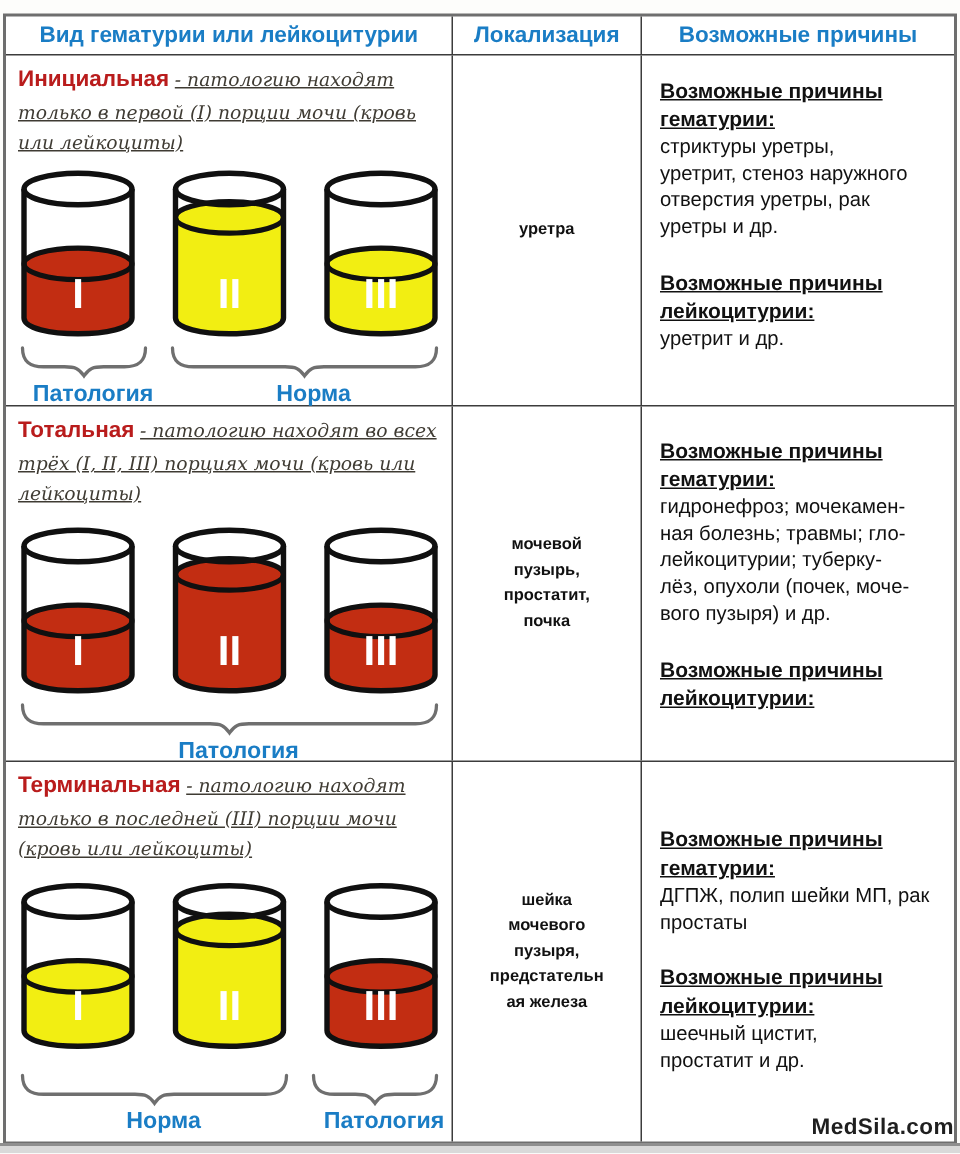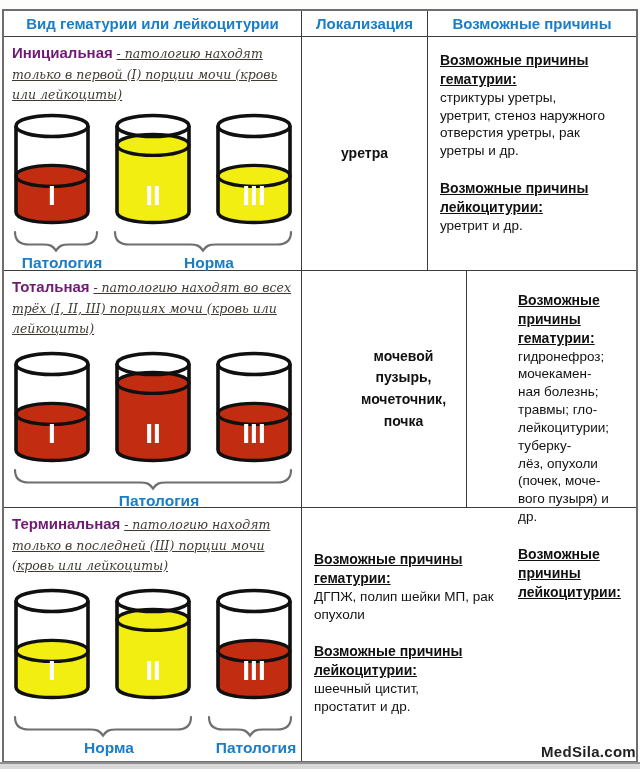--- a/index.html
+++ b/index.html
@@ -8,32 +8,32 @@
   .med-table{position:absolute;left:2px;top:9px;width:632px;background:#ffffff;
              border:2px solid #6e6e6e;}
   .thead{display:flex;border-bottom:1px solid #3c3c3c;}
   .th{color:#1a7dc5;font-weight:bold;font-size:15px;display:flex;align-items:center;
       justify-content:center;height:25px;box-sizing:border-box;}
   .th1{width:298px;border-right:1px solid #3c3c3c;}
   .th2{width:126px;border-right:1px solid #3c3c3c;}
   .th3{flex:1;}
   .trow{display:flex;border-bottom:1px solid #3c3c3c;box-sizing:border-box;}
   .trow:last-child{border-bottom:none;}
-  .r1{height:234px;} .r2{height:237px;gap:39px;} .r3{height:253px;}
+  .r1{height:234px;} .r2{height:237px;} .r3{height:253px;}
   .cell{box-sizing:border-box;}
   .cell-type{width:298px;border-right:1px solid #3c3c3c;padding:5px 8px 4px 8px;
              display:flex;flex-direction:column;}
   .cell-loc{width:126px;border-right:1px solid #3c3c3c;display:flex;align-items:center;
-            justify-content:center;text-align:center;font-weight:bold;font-size:14px;
+            justify-content:center;text-align:center;font-weight:bold;font-size:11px;
             line-height:1.55;white-space:pre-line;color:#111;}
   .cell-causes{flex:1;padding:14px 8px 8px 12px;color:#111;}
   .r2 .cell-causes{padding-top:20px;}
   .r3 .cell-causes{padding-top:42px;}
   .type-desc{margin:0 0 2px 0;font-size:13.5px;line-height:1.5;}
-  .type-name{color:#701a75;font-weight:bold;font-size:15px;}
+  .type-name{color:#b91c1c;font-weight:bold;font-size:15px;}
   .desc-text{font-style:italic;text-decoration:underline;color:#3f3b33;
              font-family:"DejaVu Serif",serif;font-size:12.5px;}
   .beakers{width:282px;display:flex;justify-content:space-between;margin-top:4px;}
   .r2 .beakers,.r3 .beakers{margin-top:8px;}
   .brace-row{width:282px;display:flex;justify-content:space-between;margin-top:auto;}
   .bgroup{display:flex;flex-direction:column;align-items:center;}
   .w-narrow{width:88px;} .w-wide{width:182px;} .w-full{width:282px;}
   .blabel{color:#1a7dc5;font-weight:bold;font-size:15.5px;margin-top:1px;padding-left:12px;}
   .cause{margin:0;font-size:13.5px;line-height:1.32;white-space:pre-line;}
   .cause + .cause{margin-top:19px;}
@@ -144,21 +144,21 @@
           <div class="bgroup w-full">
             <svg class="brace" viewBox="0 0 282 24" width="282" height="24">
                 <path d="M3,3 C3,12 8,15.5 17,15.5 L128,15.5 C135,15.5 137.5,16.5 141,21.5 C144.5,16.5 147,15.5 154,15.5 L265,15.5 C274,15.5 279,12 279,3" fill="none" stroke="#6f6f6f" stroke-width="2.2" stroke-linecap="round"></path>
               </svg>
             <div class="blabel">Патология</div>
           </div>
         </div>
       </div>
       <div class="cell cell-loc"><span>мочевой
 пузырь,
-мочеточник,
+простатит,
 почка</span></div>
       <div class="cell cell-causes">
         <p class="cause"><span class="cause-h">Возможные причины
 гематурии:</span><span class="cause-t">гидронефроз; мочекамен-
 ная болезнь; травмы; гло-
 лейкоцитурии; туберку-
 лёз, опухоли (почек, моче-
 вого пузыря) и др.</span></p>
         <p class="cause"><span class="cause-h">Возможные причины
 лейкоцитурии:</span></p>
@@ -202,24 +202,29 @@
             <div class="blabel">Норма</div>
           </div>
           <div class="bgroup w-narrow">
             <svg class="brace" viewBox="0 0 88 24" width="88" height="24">
                 <path d="M3,3 C3,12 8,15.5 17,15.5 L31,15.5 C38,15.5 40.5,16.5 44,21.5 C47.5,16.5 50,15.5 57,15.5 L71,15.5 C80,15.5 85,12 85,3" fill="none" stroke="#6f6f6f" stroke-width="2.2" stroke-linecap="round"></path>
               </svg>
             <div class="blabel">Патология</div>
           </div>
         </div>
       </div>
+      <div class="cell cell-loc"><span>шейка
+мочевого
+пузыря,
+предстательн
+ая железа</span></div>
       <div class="cell cell-causes">
         <p class="cause"><span class="cause-h">Возможные причины
 гематурии:</span><span class="cause-t">ДГПЖ, полип шейки МП, рак
-опухоли</span></p>
+простаты</span></p>
         <p class="cause"><span class="cause-h">Возможные причины
 лейкоцитурии:</span><span class="cause-t">шеечный цистит,
 простатит и др.</span></p>
       </div>
     </div>
 
   </div>
 
   <div class="watermark">MedSila.com</div>
   <div class="bottom-strip"></div>

